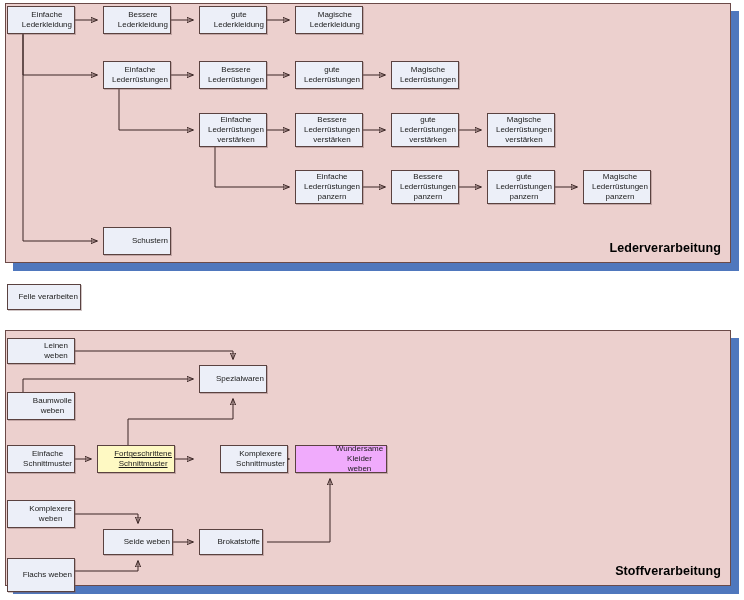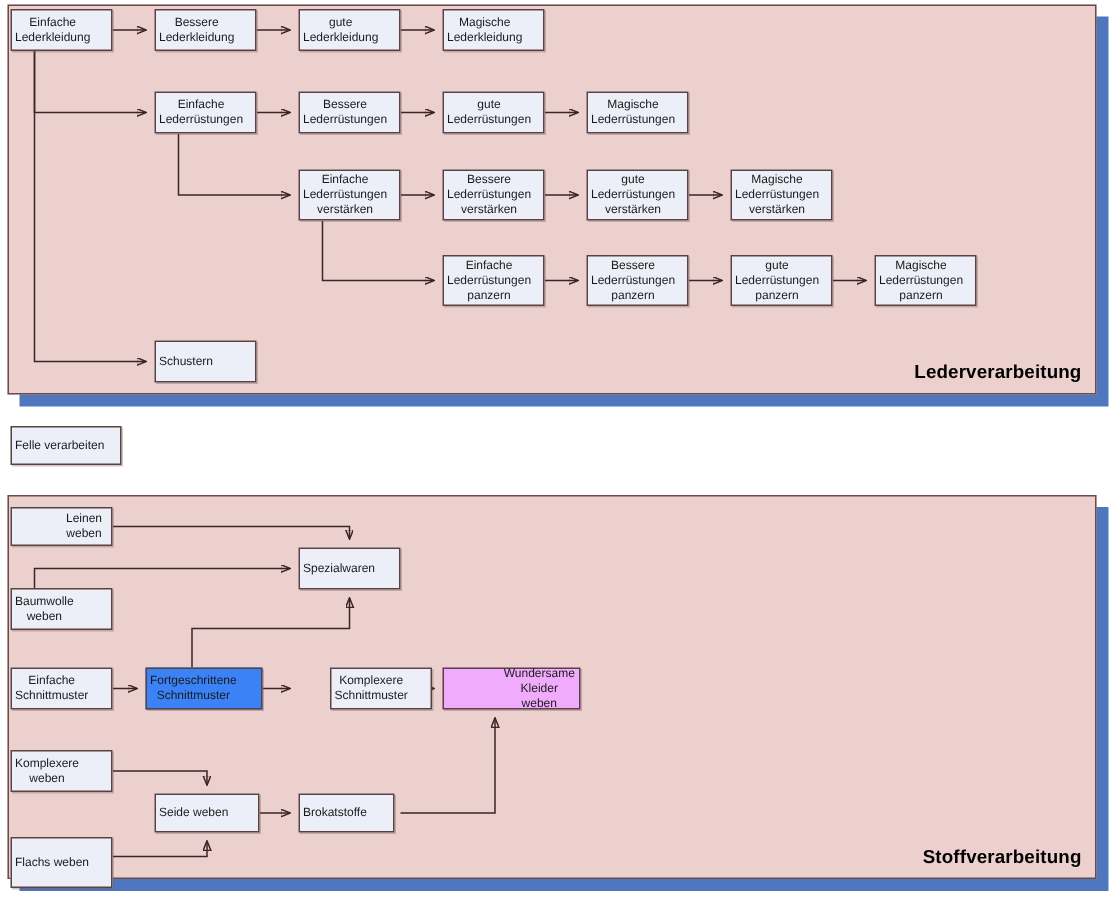--- a/index.html
+++ b/index.html
@@ -37,21 +37,21 @@
     white-space: nowrap;
     letter-spacing: 0.1px;
   }
   .node {
     position: absolute;
     background: #eceff8;
     border: 1px solid #5a4240;
     box-sizing: border-box;
     display: flex;
     align-items: center;
-    justify-content: flex-start;
+    justify-content: flex-end;
     text-align: center;
     font-size: 8px;
     line-height: 10px;
     color: #1a1a1a;
     padding: 1px 2px;
     box-shadow: 1px 1px 0 rgba(120,90,90,0.35);
   }
   .node span { display: block; }
   svg.edges {
     position: absolute;
@@ -243,21 +243,21 @@
           <span>Baumwolle</span>
           <span>weben</span>
         </div>
       </div>
       <div class="node" style="left: 7px; top: 445px; width: 68px; height: 28px; background: rgb(236, 239, 248); border-color: rgb(90, 66, 64);">
         <div>
           <span>Einfache</span>
           <span>Schnittmuster</span>
         </div>
       </div>
-      <div class="node" style="left: 97px; top: 445px; width: 78px; height: 28px; background: #3b82f6; border-color: rgb(90, 66, 64);">
+      <div class="node" style="left: 97px; top: 445px; width: 78px; height: 28px; background: #fef9c3; border-color: rgb(90, 66, 64); text-decoration: underline;">
         <div>
           <span>Fortgeschrittene</span>
           <span>Schnittmuster</span>
         </div>
       </div>
       <div class="node" style="left: 199px; top: 445px; width: 68px; height: 28px; background: rgb(236, 239, 248); border-color: rgb(90, 66, 64); margin-left: 21px;">
         <div>
           <span>Komplexere</span>
           <span>Schnittmuster</span>
         </div>

